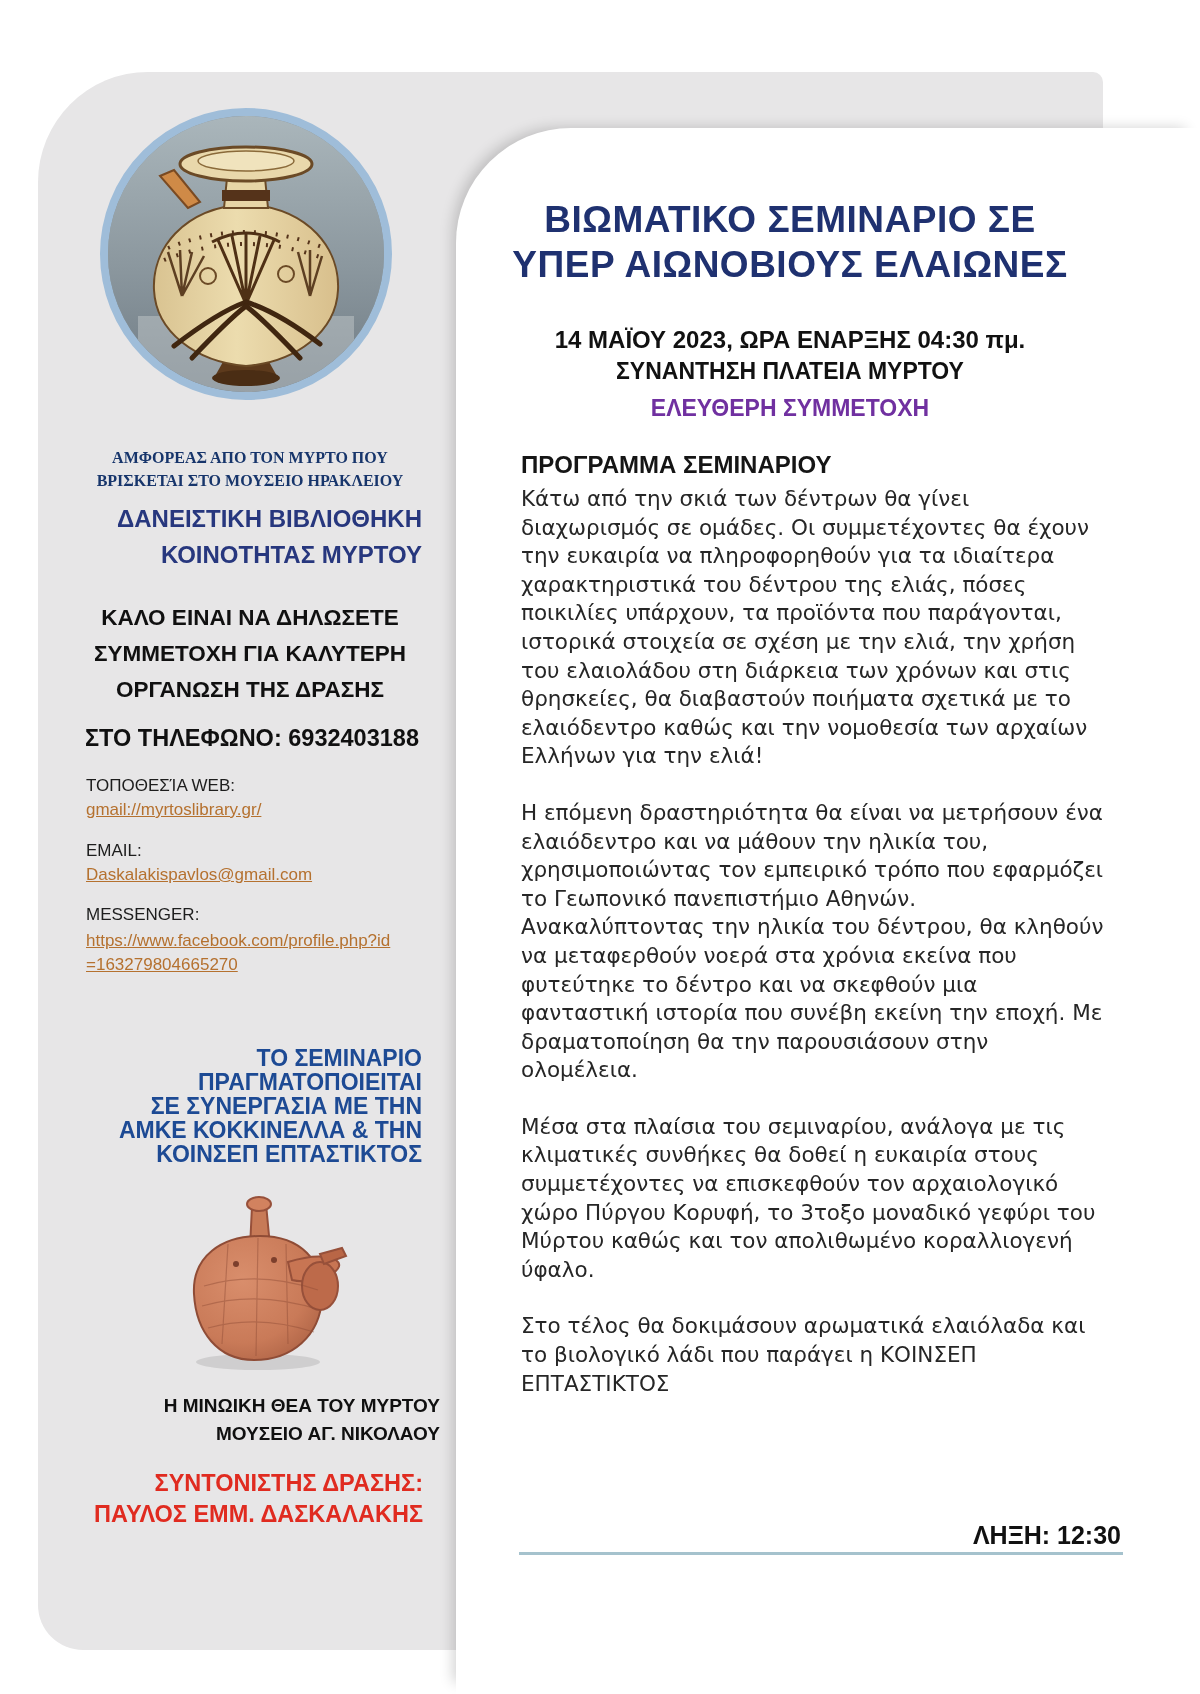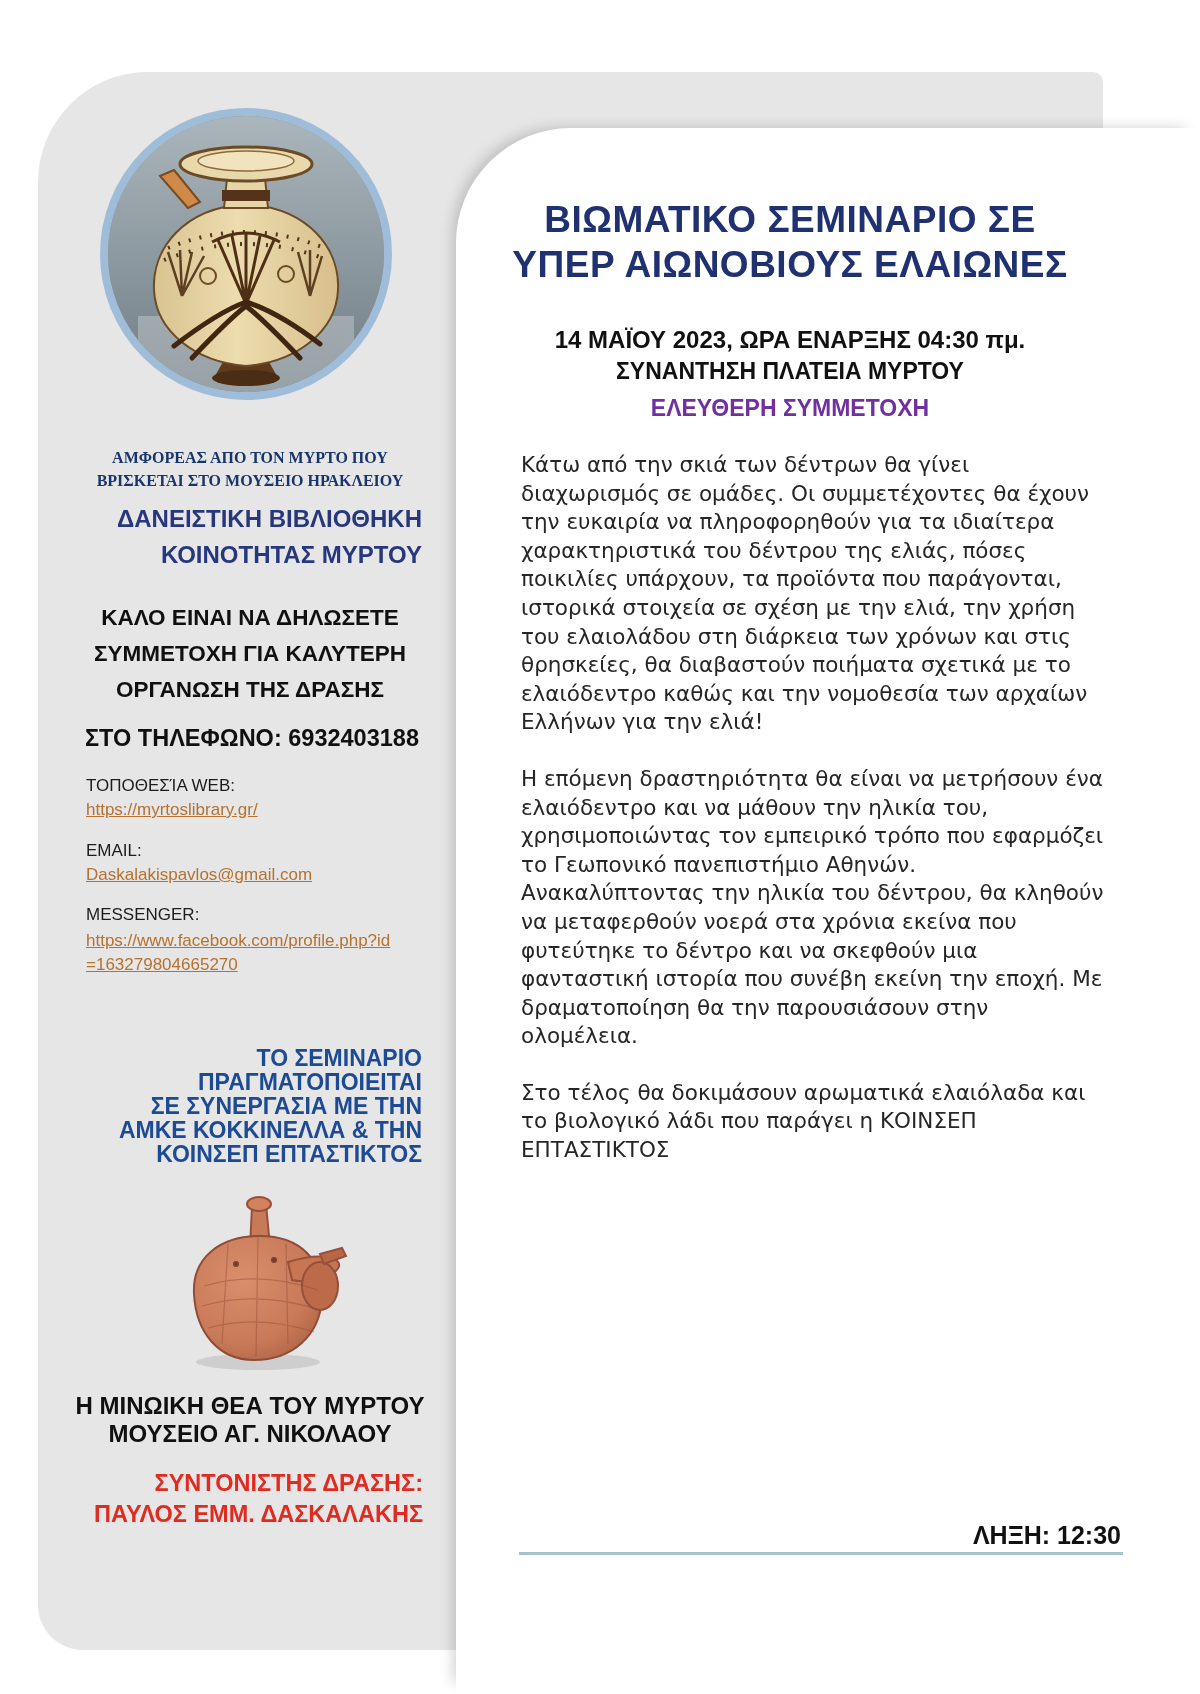--- a/index.html
+++ b/index.html
@@ -56,22 +56,22 @@
   .email-link{left:86px;top:865px;}
   .msgr-label{left:86px;top:905px;}
   .msgr-link{left:86px;top:929px;line-height:24px;}
   .collab-text{
     left:100px;top:1046px;width:322px;text-align:right;
     color:#1d4a94;font-weight:bold;font-size:23px;line-height:24px;
     font-family:"Liberation Sans",sans-serif;
   }
   .goddess-wrap{left:170px;top:1194px;width:185px;height:178px;}
   .goddess-caption{
-    left:60px;top:1392px;width:380px;text-align:center;
-    color:#101010;font-weight:bold;font-size:24px;line-height:28px;
+    left:60px;top:1392px;width:380px;text-align:right;
+    color:#101010;font-weight:bold;font-size:19px;line-height:28px;
     font-family:"Liberation Sans",sans-serif;
   }
   .coordinator{
     left:80px;top:1468px;width:343px;text-align:right;
     color:#e02b20;font-weight:bold;font-size:23.5px;line-height:31px;
     font-family:"Liberation Sans",sans-serif;
   }
 
   
   .main-title{
@@ -177,21 +177,21 @@
 <div class="abs library-heading pre">ΔΑΝΕΙΣΤΙΚΗ ΒΙΒΛΙΟΘΗΚΗ
 ΚΟΙΝΟΤΗΤΑΣ ΜΥΡΤΟΥ</div>
 
 <div class="abs register-note pre">ΚΑΛΟ ΕΙΝΑΙ ΝΑ ΔΗΛΩΣΕΤΕ
 ΣΥΜΜΕΤΟΧΗ ΓΙΑ ΚΑΛΥΤΕΡΗ
 ΟΡΓΑΝΩΣΗ ΤΗΣ ΔΡΑΣΗΣ</div>
 
 <div class="abs phone-line">ΣΤΟ ΤΗΛΕΦΩΝΟ: 6932403188</div>
 
 <div class="abs contact-label web-label">ΤΟΠΟΘΕΣΊΑ WEB:</div>
-<a href="#" class="abs contact-link web-link">https://myrtoslibrary.gr/</a>
+<a href="#" class="abs contact-link web-link">gmail://myrtoslibrary.gr/</a>
 
 <div class="abs contact-label email-label">EMAIL:</div>
 <a href="#" class="abs contact-link email-link">Daskalakispavlos@gmail.com</a>
 
 <div class="abs contact-label msgr-label">MESSENGER:</div>
 <a href="#" class="abs contact-link msgr-link pre">https://www.facebook.com/profile.php?id
 =163279804665270</a>
 
 <div class="abs collab-text pre">ΤΟ ΣΕΜΙΝΑΡΙΟ
 ΠΡΑΓΜΑΤΟΠΟΙΕΙΤΑΙ
@@ -241,19 +241,21 @@
 <div class="abs main-title pre">ΒΙΩΜΑΤΙΚΟ ΣΕΜΙΝΑΡΙΟ ΣΕ
 ΥΠΕΡ ΑΙΩΝΟΒΙΟΥΣ ΕΛΑΙΩΝΕΣ</div>
 
 <div class="abs datetime-line">14 ΜΑΪΟΥ 2023, ΩΡΑ ΕΝΑΡΞΗΣ 04:30 πμ.</div>
 
 <div class="abs meeting-line">ΣΥΝΑΝΤΗΣΗ ΠΛΑΤΕΙΑ ΜΥΡΤΟΥ</div>
 
 <div class="abs free-line">ΕΛΕΥΘΕΡΗ ΣΥΜΜΕΤΟΧΗ</div>
 
 <div class="abs body-col">
+  <h2 class="program-heading">ΠΡΟΓΡΑΜΜΑ ΣΕΜΙΝΑΡΙΟΥ</h2>
   <p>Κάτω από την σκιά των δέντρων θα γίνει διαχωρισμός σε ομάδες. Οι συμμετέχοντες θα έχουν την ευκαιρία να πληροφορηθούν για τα ιδιαίτερα χαρακτηριστικά του δέντρου της ελιάς, πόσες ποικιλίες υπάρχουν, τα προϊόντα που παράγονται, ιστορικά στοιχεία σε σχέση με την ελιά, την χρήση του ελαιολάδου στη διάρκεια των χρόνων και στις θρησκείες, θα διαβαστούν ποιήματα σχετικά με το ελαιόδεντρο καθώς και την νομοθεσία των αρχαίων Ελλήνων για την ελιά!</p>
   <p>Η επόμενη δραστηριότητα θα είναι να μετρήσουν ένα ελαιόδεντρο και να μάθουν την ηλικία του, χρησιμοποιώντας τον εμπειρικό τρόπο που εφαρμόζει το Γεωπονικό πανεπιστήμιο Αθηνών. Ανακαλύπτοντας την ηλικία του δέντρου, θα κληθούν να μεταφερθούν νοερά στα χρόνια εκείνα που φυτεύτηκε το δέντρο και να σκεφθούν μια φανταστική ιστορία που συνέβη εκείνη την εποχή. Με δραματοποίηση θα την παρουσιάσουν στην ολομέλεια.</p>
+  <p>Μέσα στα πλαίσια του σεμιναρίου, ανάλογα με τις κλιματικές συνθήκες θα δοθεί η ευκαιρία στους συμμετέχοντες να επισκεφθούν τον αρχαιολογικό χώρο Πύργου Κορυφή, το 3τοξο μοναδικό γεφύρι του Μύρτου καθώς και τον απολιθωμένο κοραλλιογενή ύφαλο.</p>
   <p>Στο τέλος θα δοκιμάσουν αρωματικά ελαιόλαδα και το βιολογικό λάδι που παράγει η ΚΟΙΝΣΕΠ ΕΠΤΑΣΤΙΚΤΟΣ</p>
 </div>
 
 <div class="abs end-line">ΛΗΞΗ: 12:30</div>
 <div class="abs end-rule"></div>
 
 </body></html>

